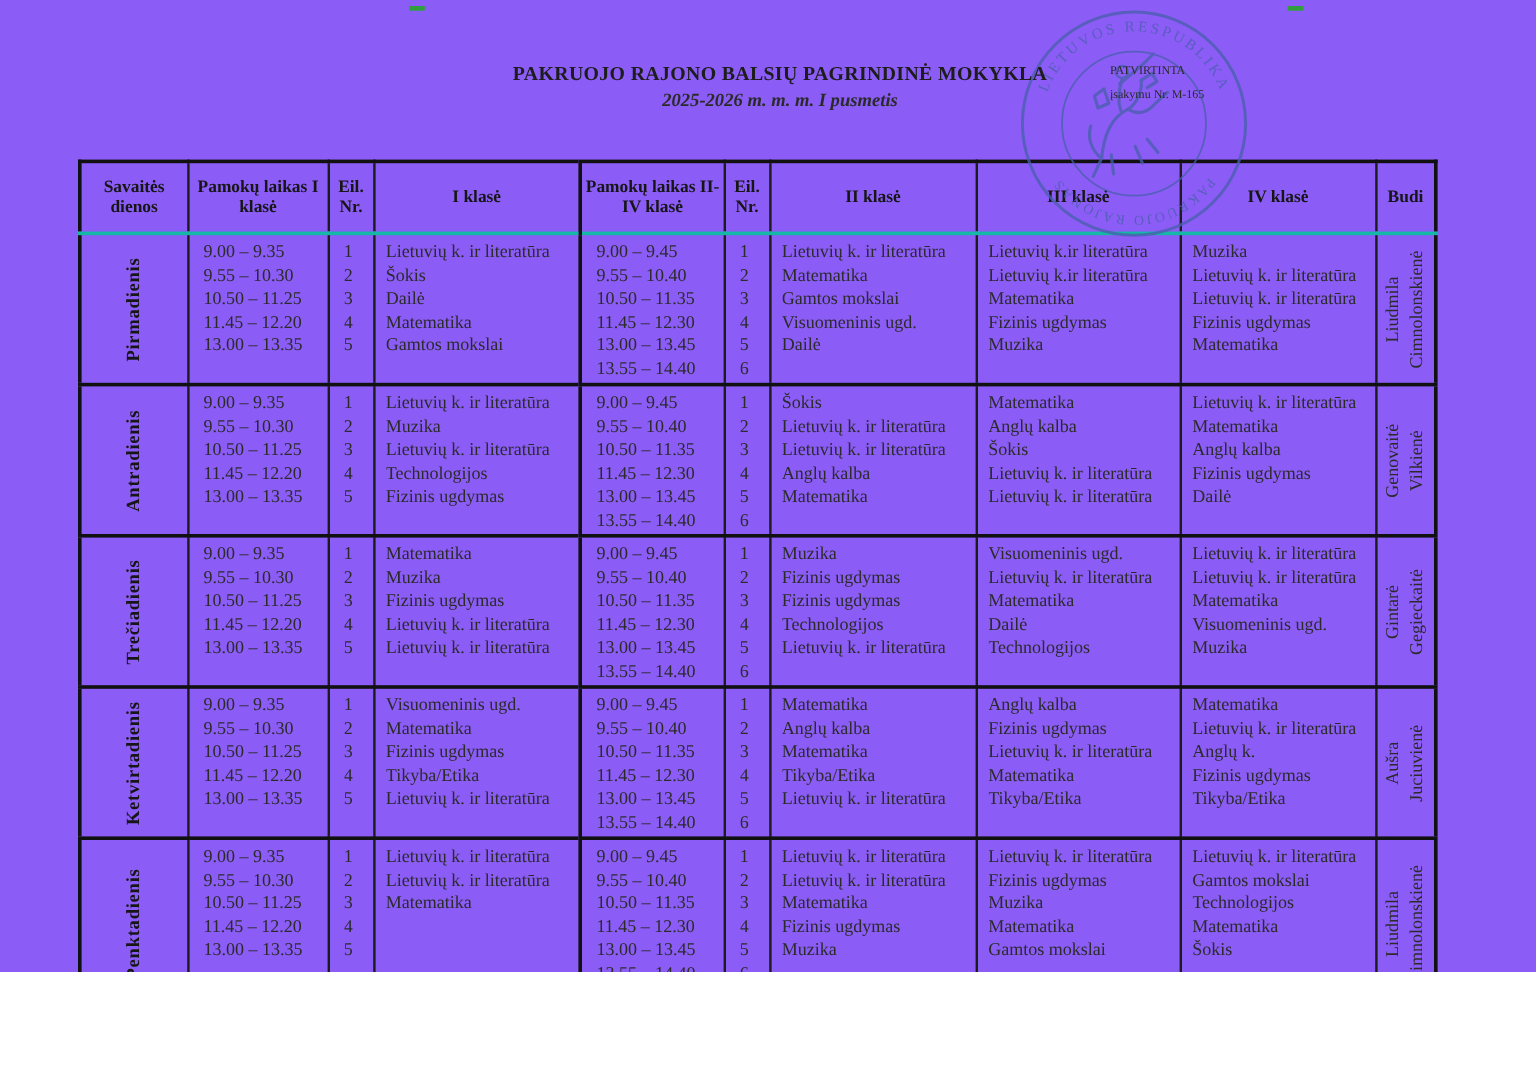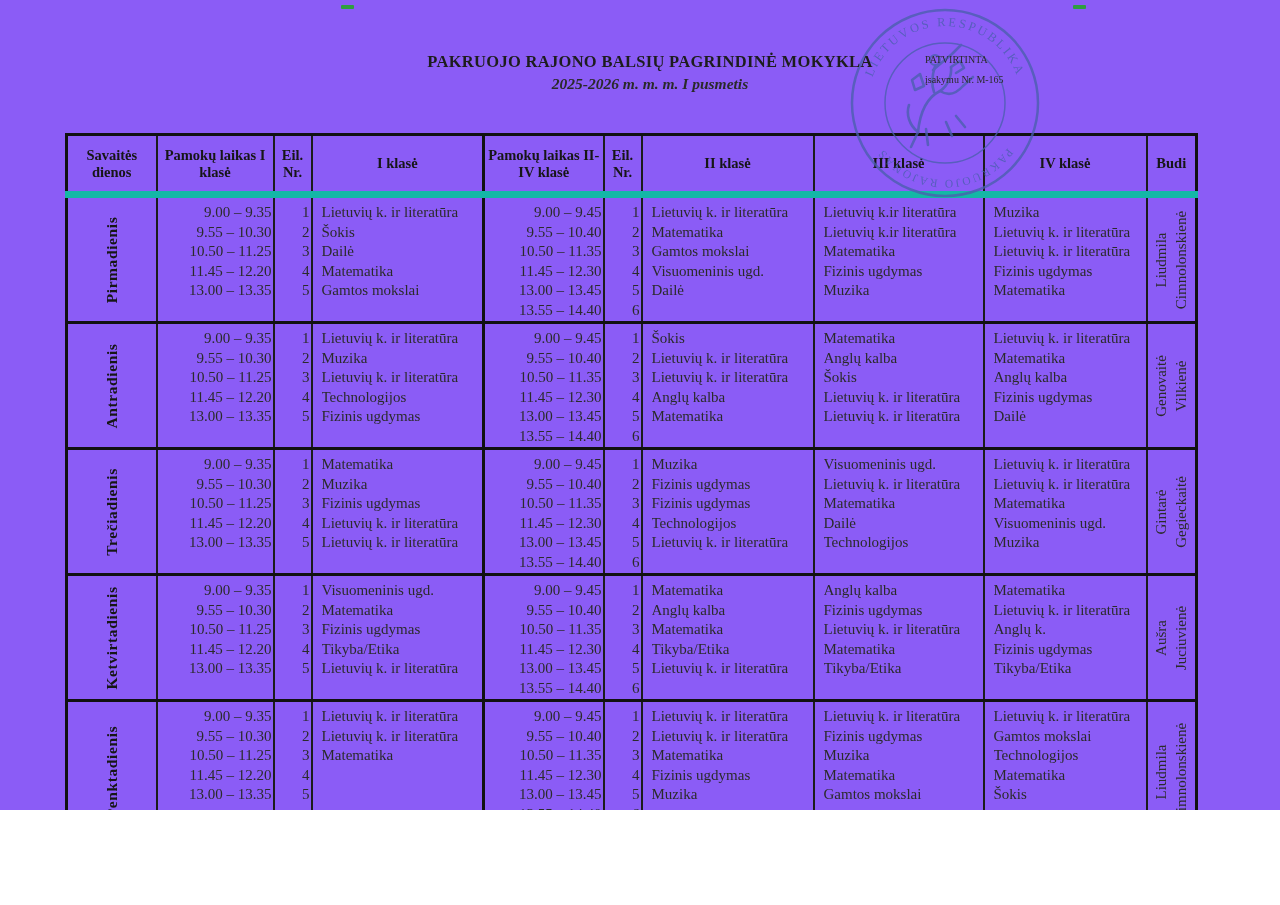--- a/index.html
+++ b/index.html
@@ -23,34 +23,34 @@
   
   .stamp { position:absolute; left:846px; top:4px; width:198px; height:198px; z-index:2; opacity:0.78; }
 
   
   .timetable {
     position:absolute; left:65px; top:133px; width:1130px;
     border-collapse:collapse; table-layout:fixed; background:transparent;
   }
   .timetable th, .timetable td { border:2px solid #1c1c1c; background:transparent; }
   .timetable { border:3px solid #111; }
-  .timetable thead tr { height:60px; border-bottom:7px solid #14b8a6; }
+  .timetable thead tr { height:60px; border-bottom:3px solid #14b8a6; }
   .timetable tbody tr { border-top:3px solid #111; border-bottom:3px solid #111; }
   .thick-left { border-left:3px solid #111 !important; }
 
   .timetable th {
     font-weight:bold; font-size:14.5px; line-height:17px; text-align:center;
     vertical-align:middle; padding:2px; color:#161616;
   }
   .th-budi { vertical-align:top; padding-top:6px; }
 
   .day-0 { height:119px; } .day-1 { height:114px; } .day-2 { height:115px; }
   .day-3 { height:126px; } .day-4 { height:142px; }
 
-  .time-cell, .num-cell { text-align:right; vertical-align:top; padding-top:5px; font-size:15px; line-height:19.5px; color:#2b2b2b;padding-left:12px; }
+  .time-cell, .num-cell { text-align:left; vertical-align:top; padding-top:5px; font-size:15px; line-height:19.5px; color:#2b2b2b;padding-left:12px; }
   .subject-cell { text-align:left; vertical-align:top; padding:5px 8px 0 9px; font-size:15px; line-height:19.5px; color:#2b2b2b; }
   .line { min-height:19.5px; white-space:nowrap; overflow:hidden; }
 
   .day-cell, .duty-cell { position:relative; }
   .rot {
     position:absolute; top:50%; left:50%;
     transform:translate(-50%,-50%) rotate(-90deg);
     white-space:nowrap; text-align:center;
   }
   .day-name { font-weight:bold; font-size:15.5px; letter-spacing:0.6px; color:#161616; }

